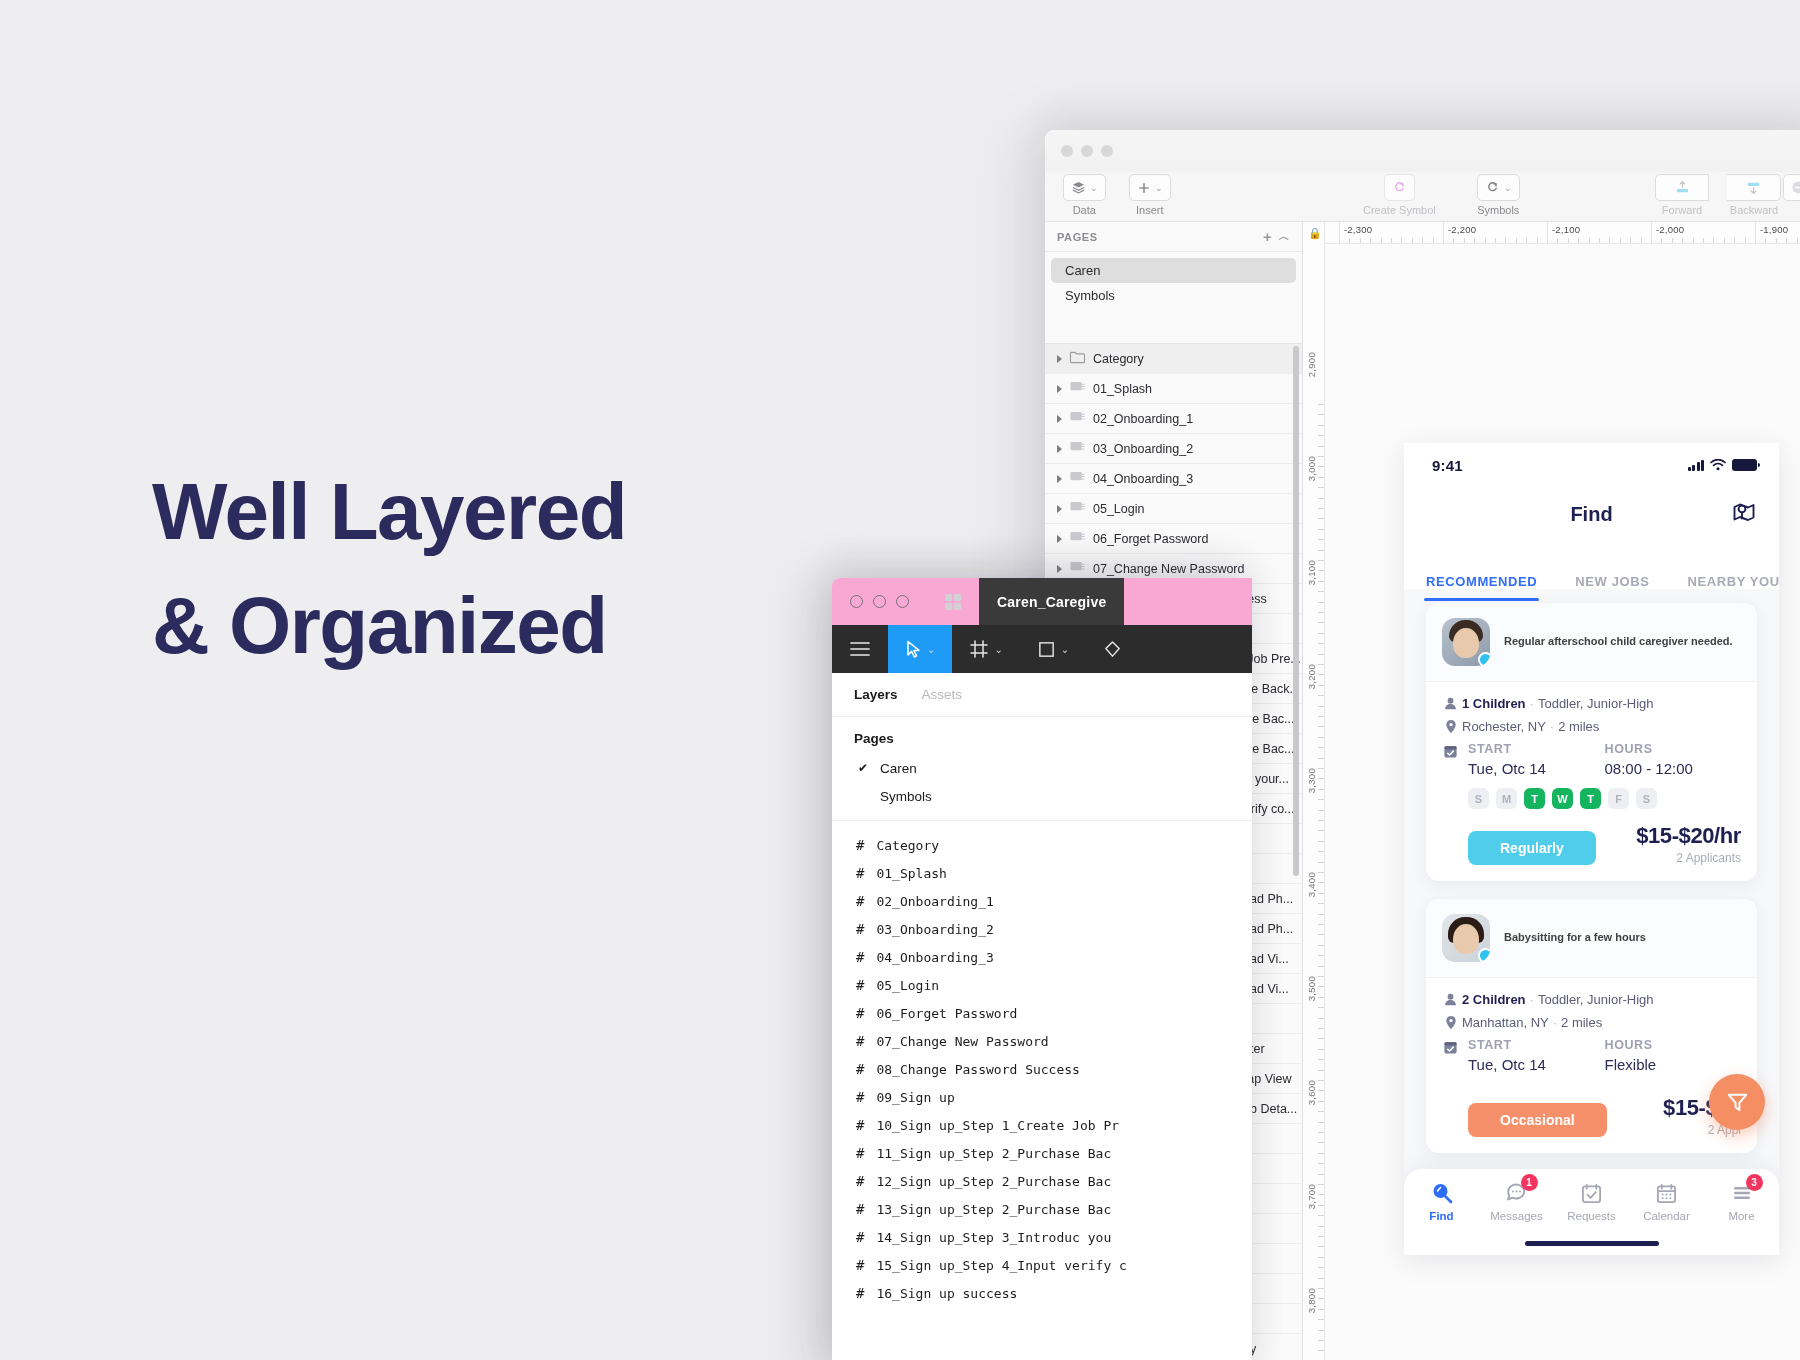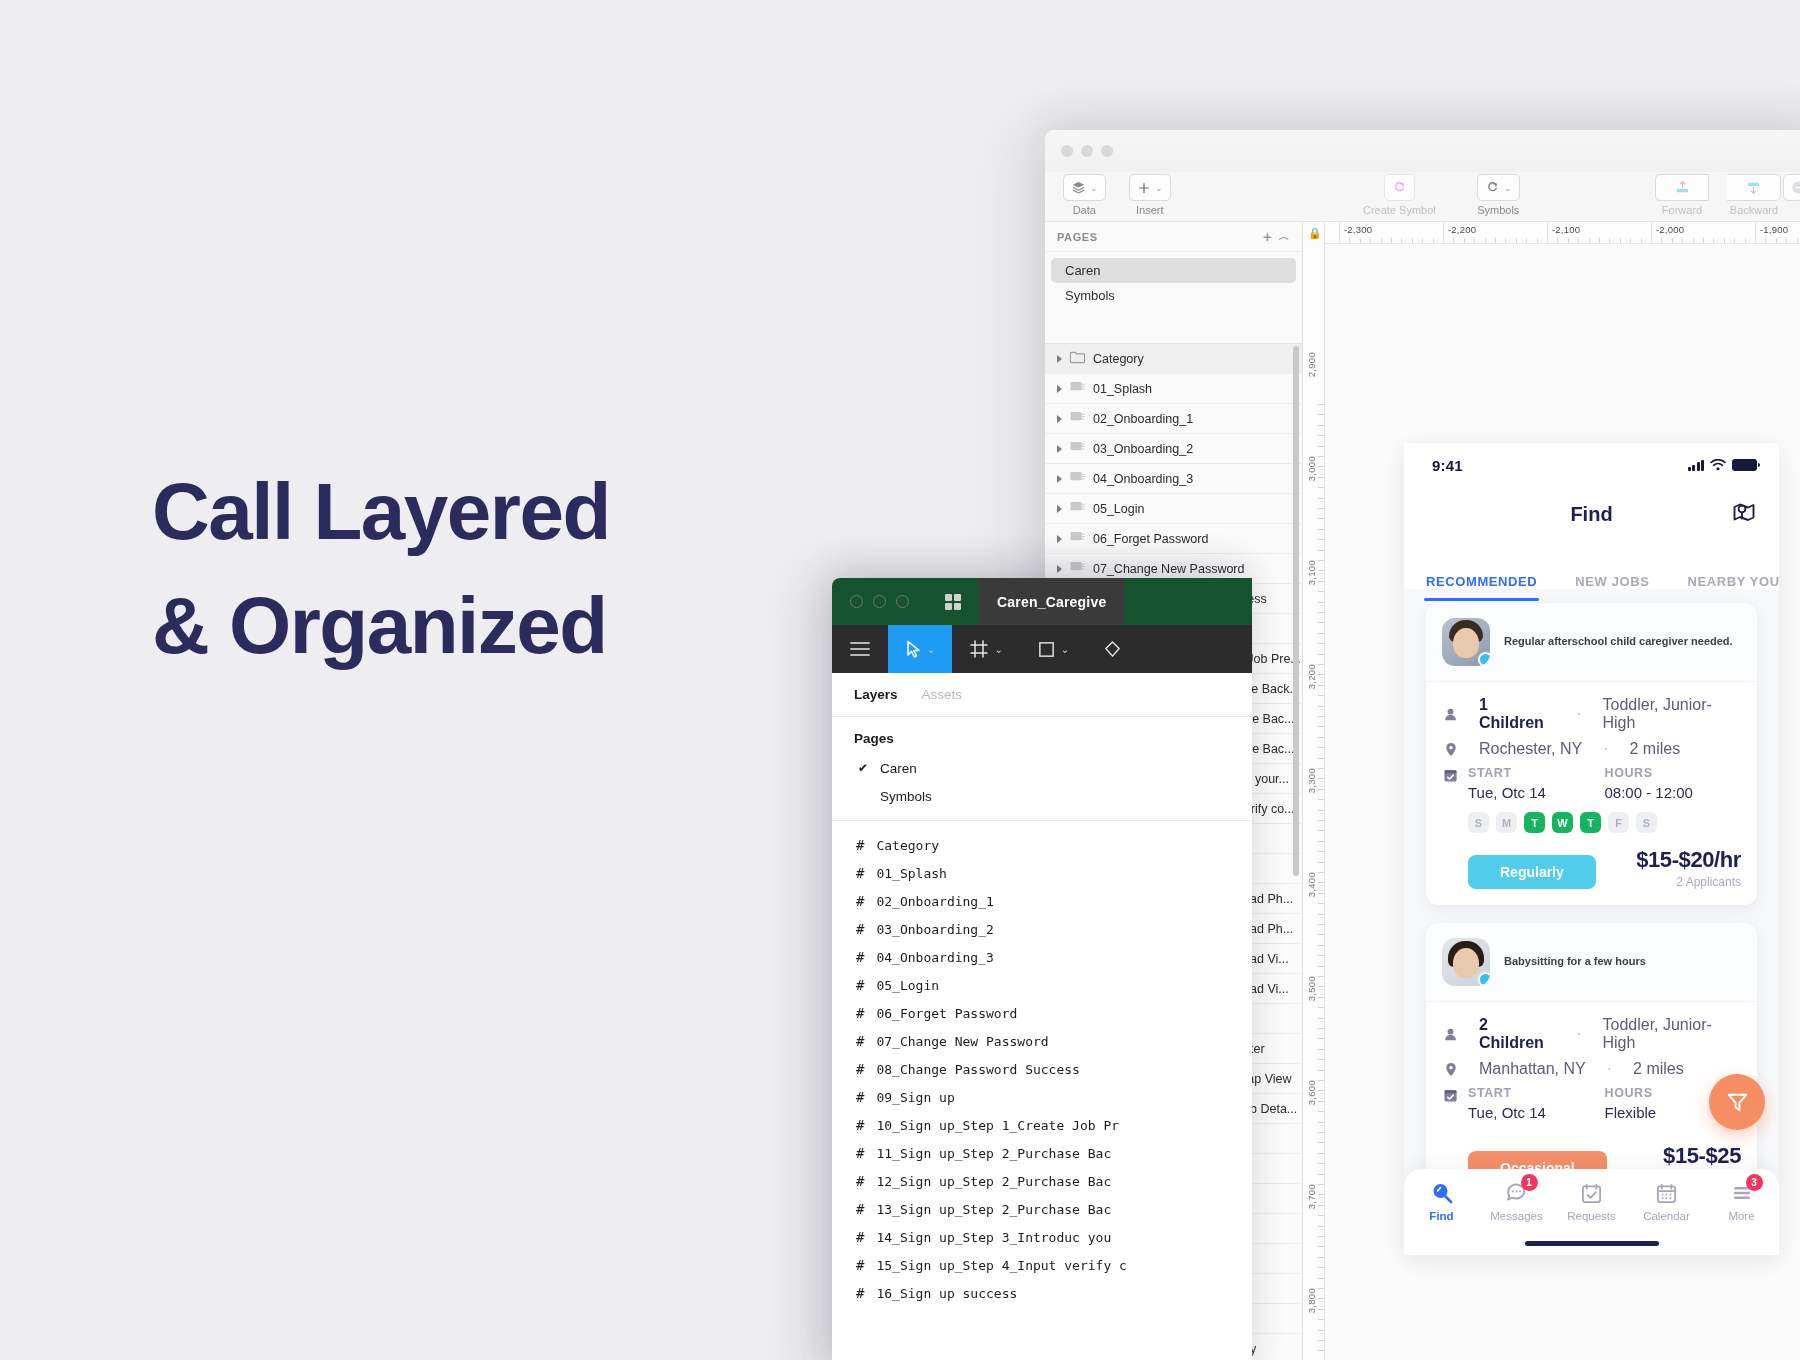--- a/index.html
+++ b/index.html
@@ -217,21 +217,21 @@
   .avatar.a2 { background: linear-gradient(145deg,#e2e6ea,#cbd2d9); }
   .avatar .dot {
     position: absolute; right: -3px; bottom: -1px;
     width: 15px; height: 15px; border-radius: 50%;
     background: #2fc2f0; border: 2.5px solid #fff;
   }
   .card-title {
     font-size: 11px; font-weight: bold; color: #404040; line-height: 1.38;
   }
   .card-body { padding: 14px 16px 16px; }
-  .meta-row { display: flex; align-items: center; gap: 20px; margin-bottom: 8px; font-size: 16px; color: #5b5d78; }
+  .meta-row { display: flex; align-items: center; gap: 3px; margin-bottom: 8px; font-size: 13px; color: #5b5d78; }
   .meta-row .mic { width: 17px; flex: none; display:flex; justify-content:center; }
   .meta-row b { color: #1d2050; font-weight: bold; }
   .dotsep { color: #b4b6c4; padding: 0 1px; }
 
   .sh-wrap { display: flex; gap: 9px; }
   .sh-icon { width: 17px; flex: none; padding-top: 2px; display:flex; justify-content:center;}
   .sh-cols { flex: 1; display: flex; }
   .sh-col { width: 50%; }
   .sh-lab { font-size: 12.5px; font-weight: bold; letter-spacing: .6px; color: #9fa1b3; }
   .sh-val { font-size: 15px; color: #2b2d55; margin-top: 4px; }
@@ -291,21 +291,21 @@
   .figma-win {
     position: absolute;
     left: 832px; top: 578px;
     width: 420px; height: 800px;
     background: #fff;
     border-radius: 8px 0 0 0;
     box-shadow: -20px 0 52px rgba(35,35,60,.16), 0 -12px 36px rgba(35,35,60,.10);
     overflow: hidden;
   }
   .fg-titlebar {
-    height: 47px; background: #14532d; display: flex; align-items: center;
+    height: 47px; background: #f9a8d4; display: flex; align-items: center;
   }
   .fg-traffic { display: flex; gap: 10px; padding: 0 18px; }
   .fg-traffic i { width: 13px; height: 13px; border-radius: 50%; border: 1.6px solid #737373; display: block; }
   .fg-grid-ic { padding: 0 16px; display: flex; }
   .fg-filename {
     color: #fff; font-size: 14px; font-weight: bold;
     background: #3a3a3a; height: 47px; display: flex; align-items: center;
     padding: 0 18px; letter-spacing: .2px; white-space: nowrap;
   }
   .fg-toolbar { height: 48px; background: #2c2c2c; display: flex; align-items: stretch; }
@@ -336,21 +336,21 @@
     padding-left: 24px; font-size: 13px; color: #1c1c1c;
     font-family: "DejaVu Sans Mono", monospace;
     white-space: nowrap;
   }
   .fg-hash { color: #1c1c1c; font-size: 14px; flex: none; }
   .fg-list { padding-top: 10px; }
 </style>
 </head>
 <body>
 
-<div class="headline"><span>Call Layered</span><br><span>&amp; Organized</span></div>
+<div class="headline"><span>Well Layered</span><br><span>&amp; Organized</span></div>
 
 <div class="sketch-win">
 
   <div class="sk-titlebar">
     <div class="traffic">
       <i></i>
       <i></i>
       <i></i>
     </div>
   </div>

